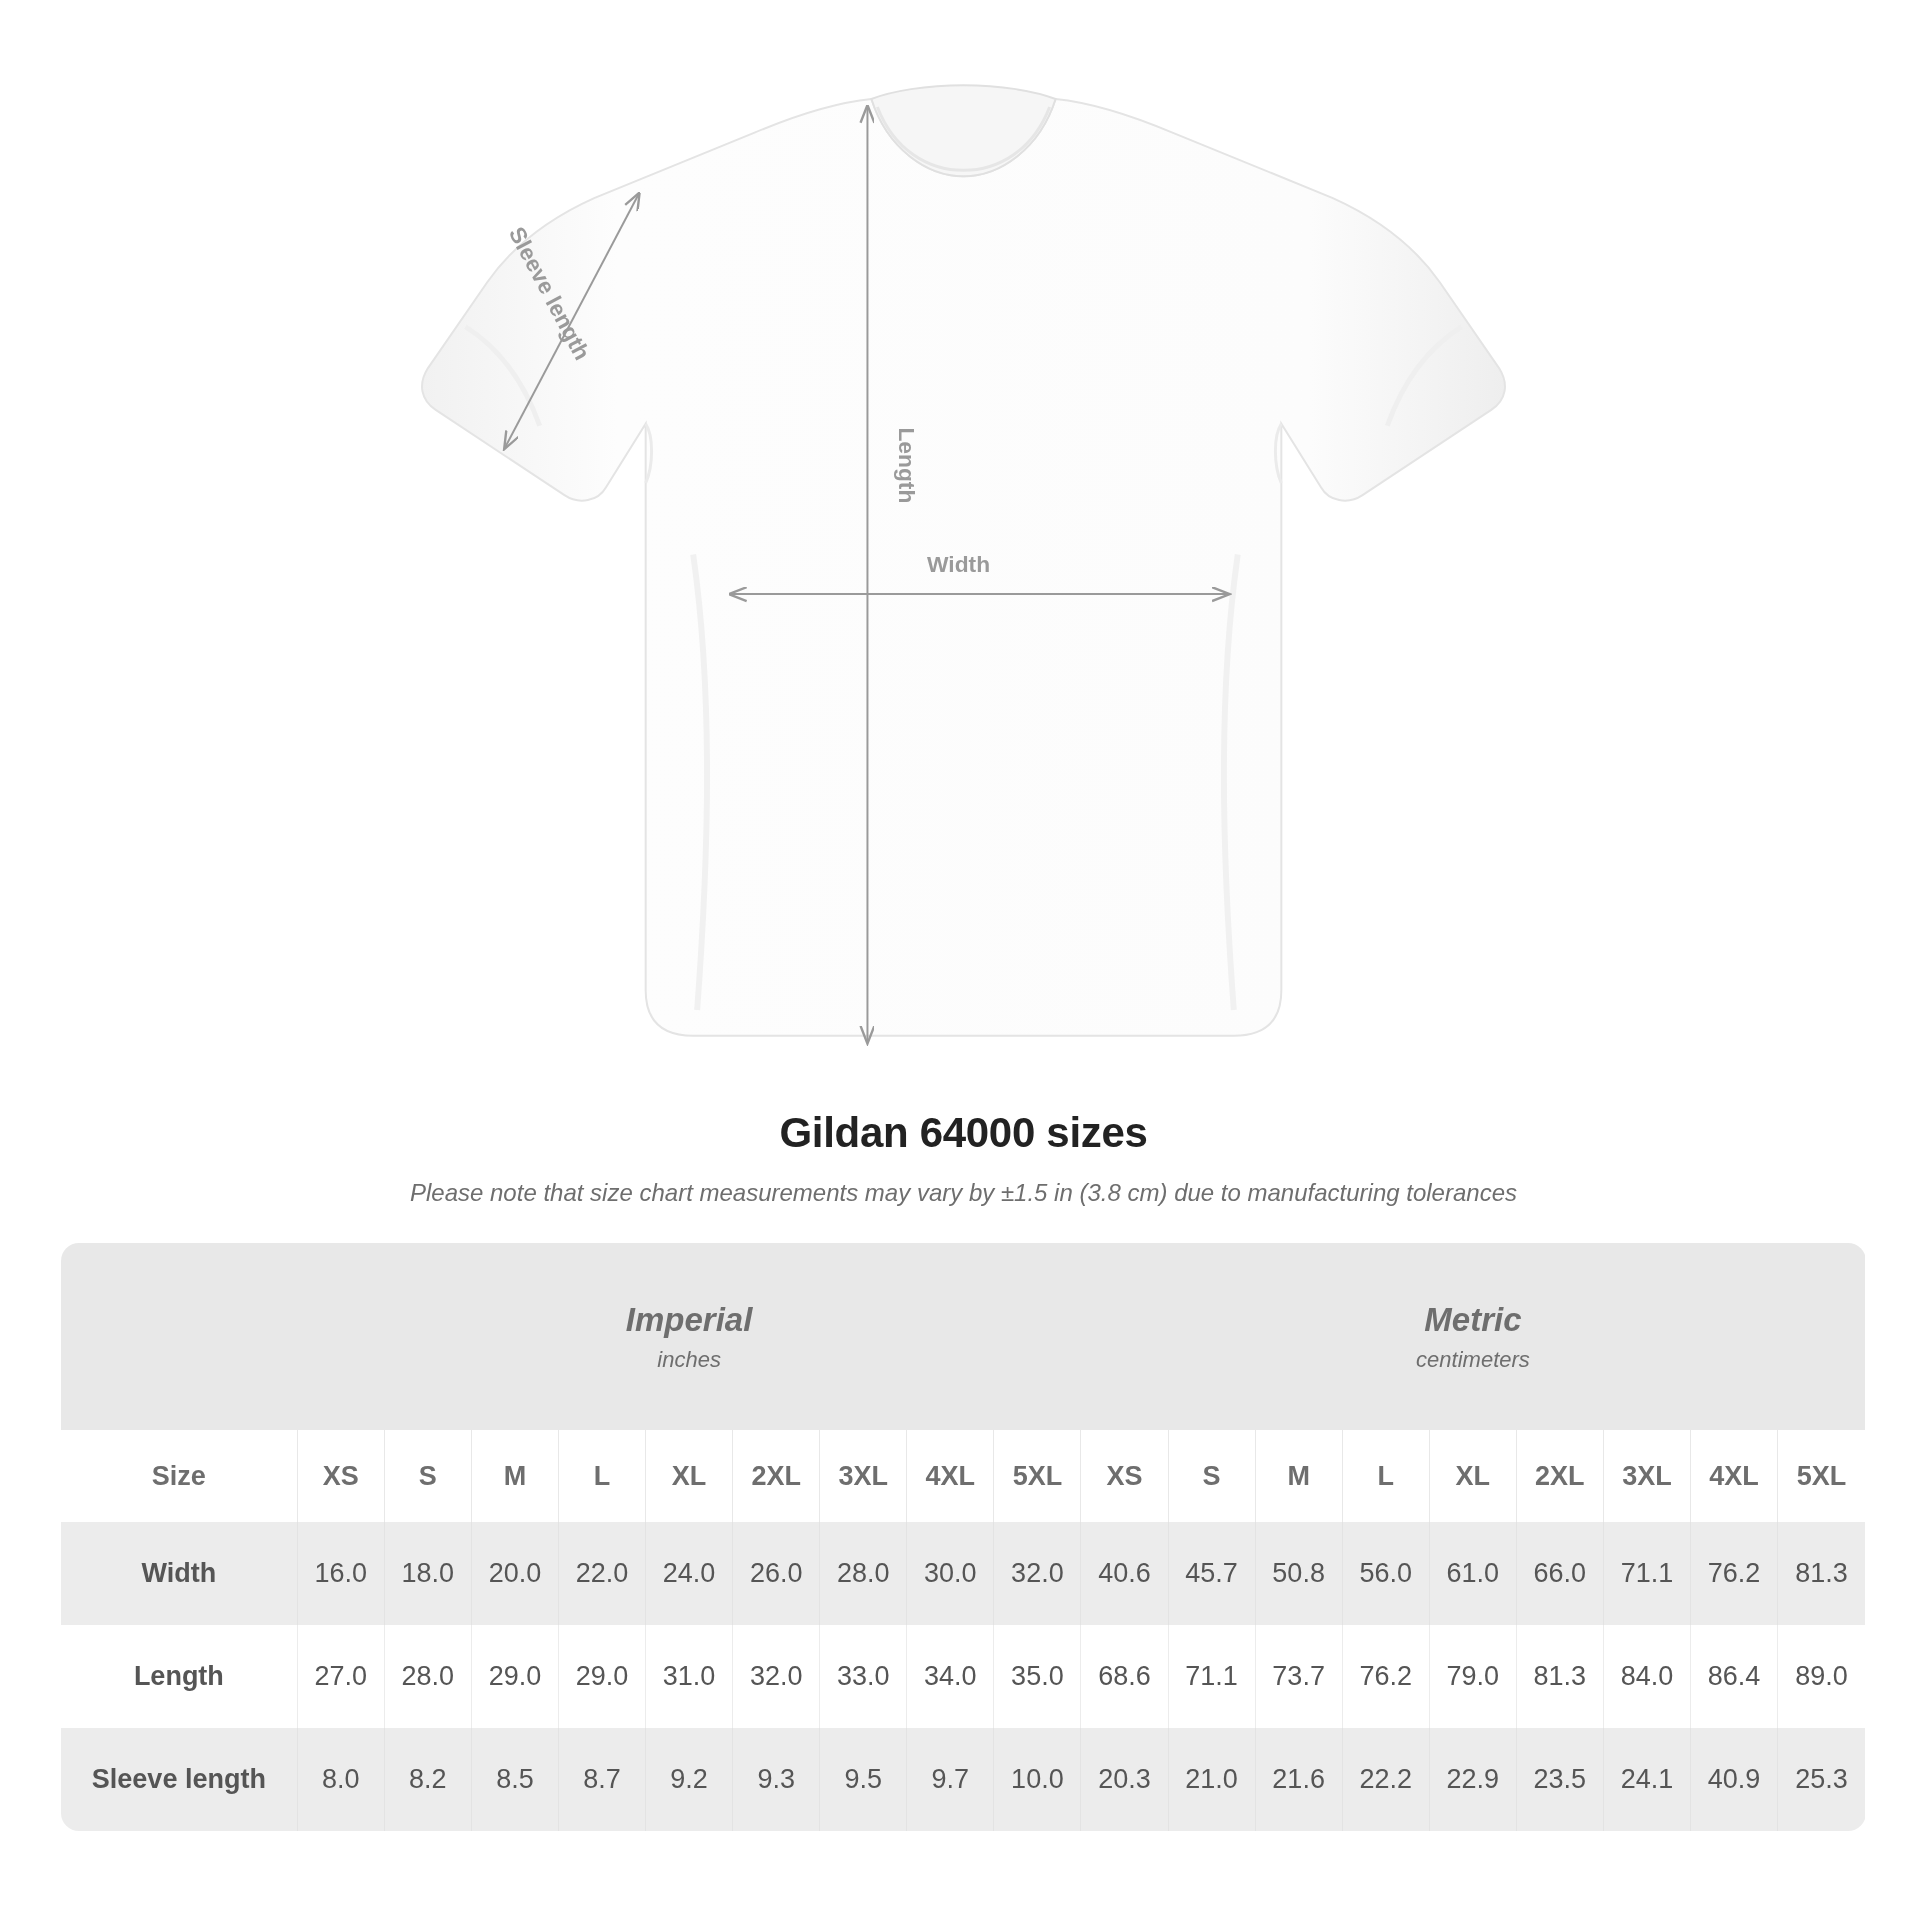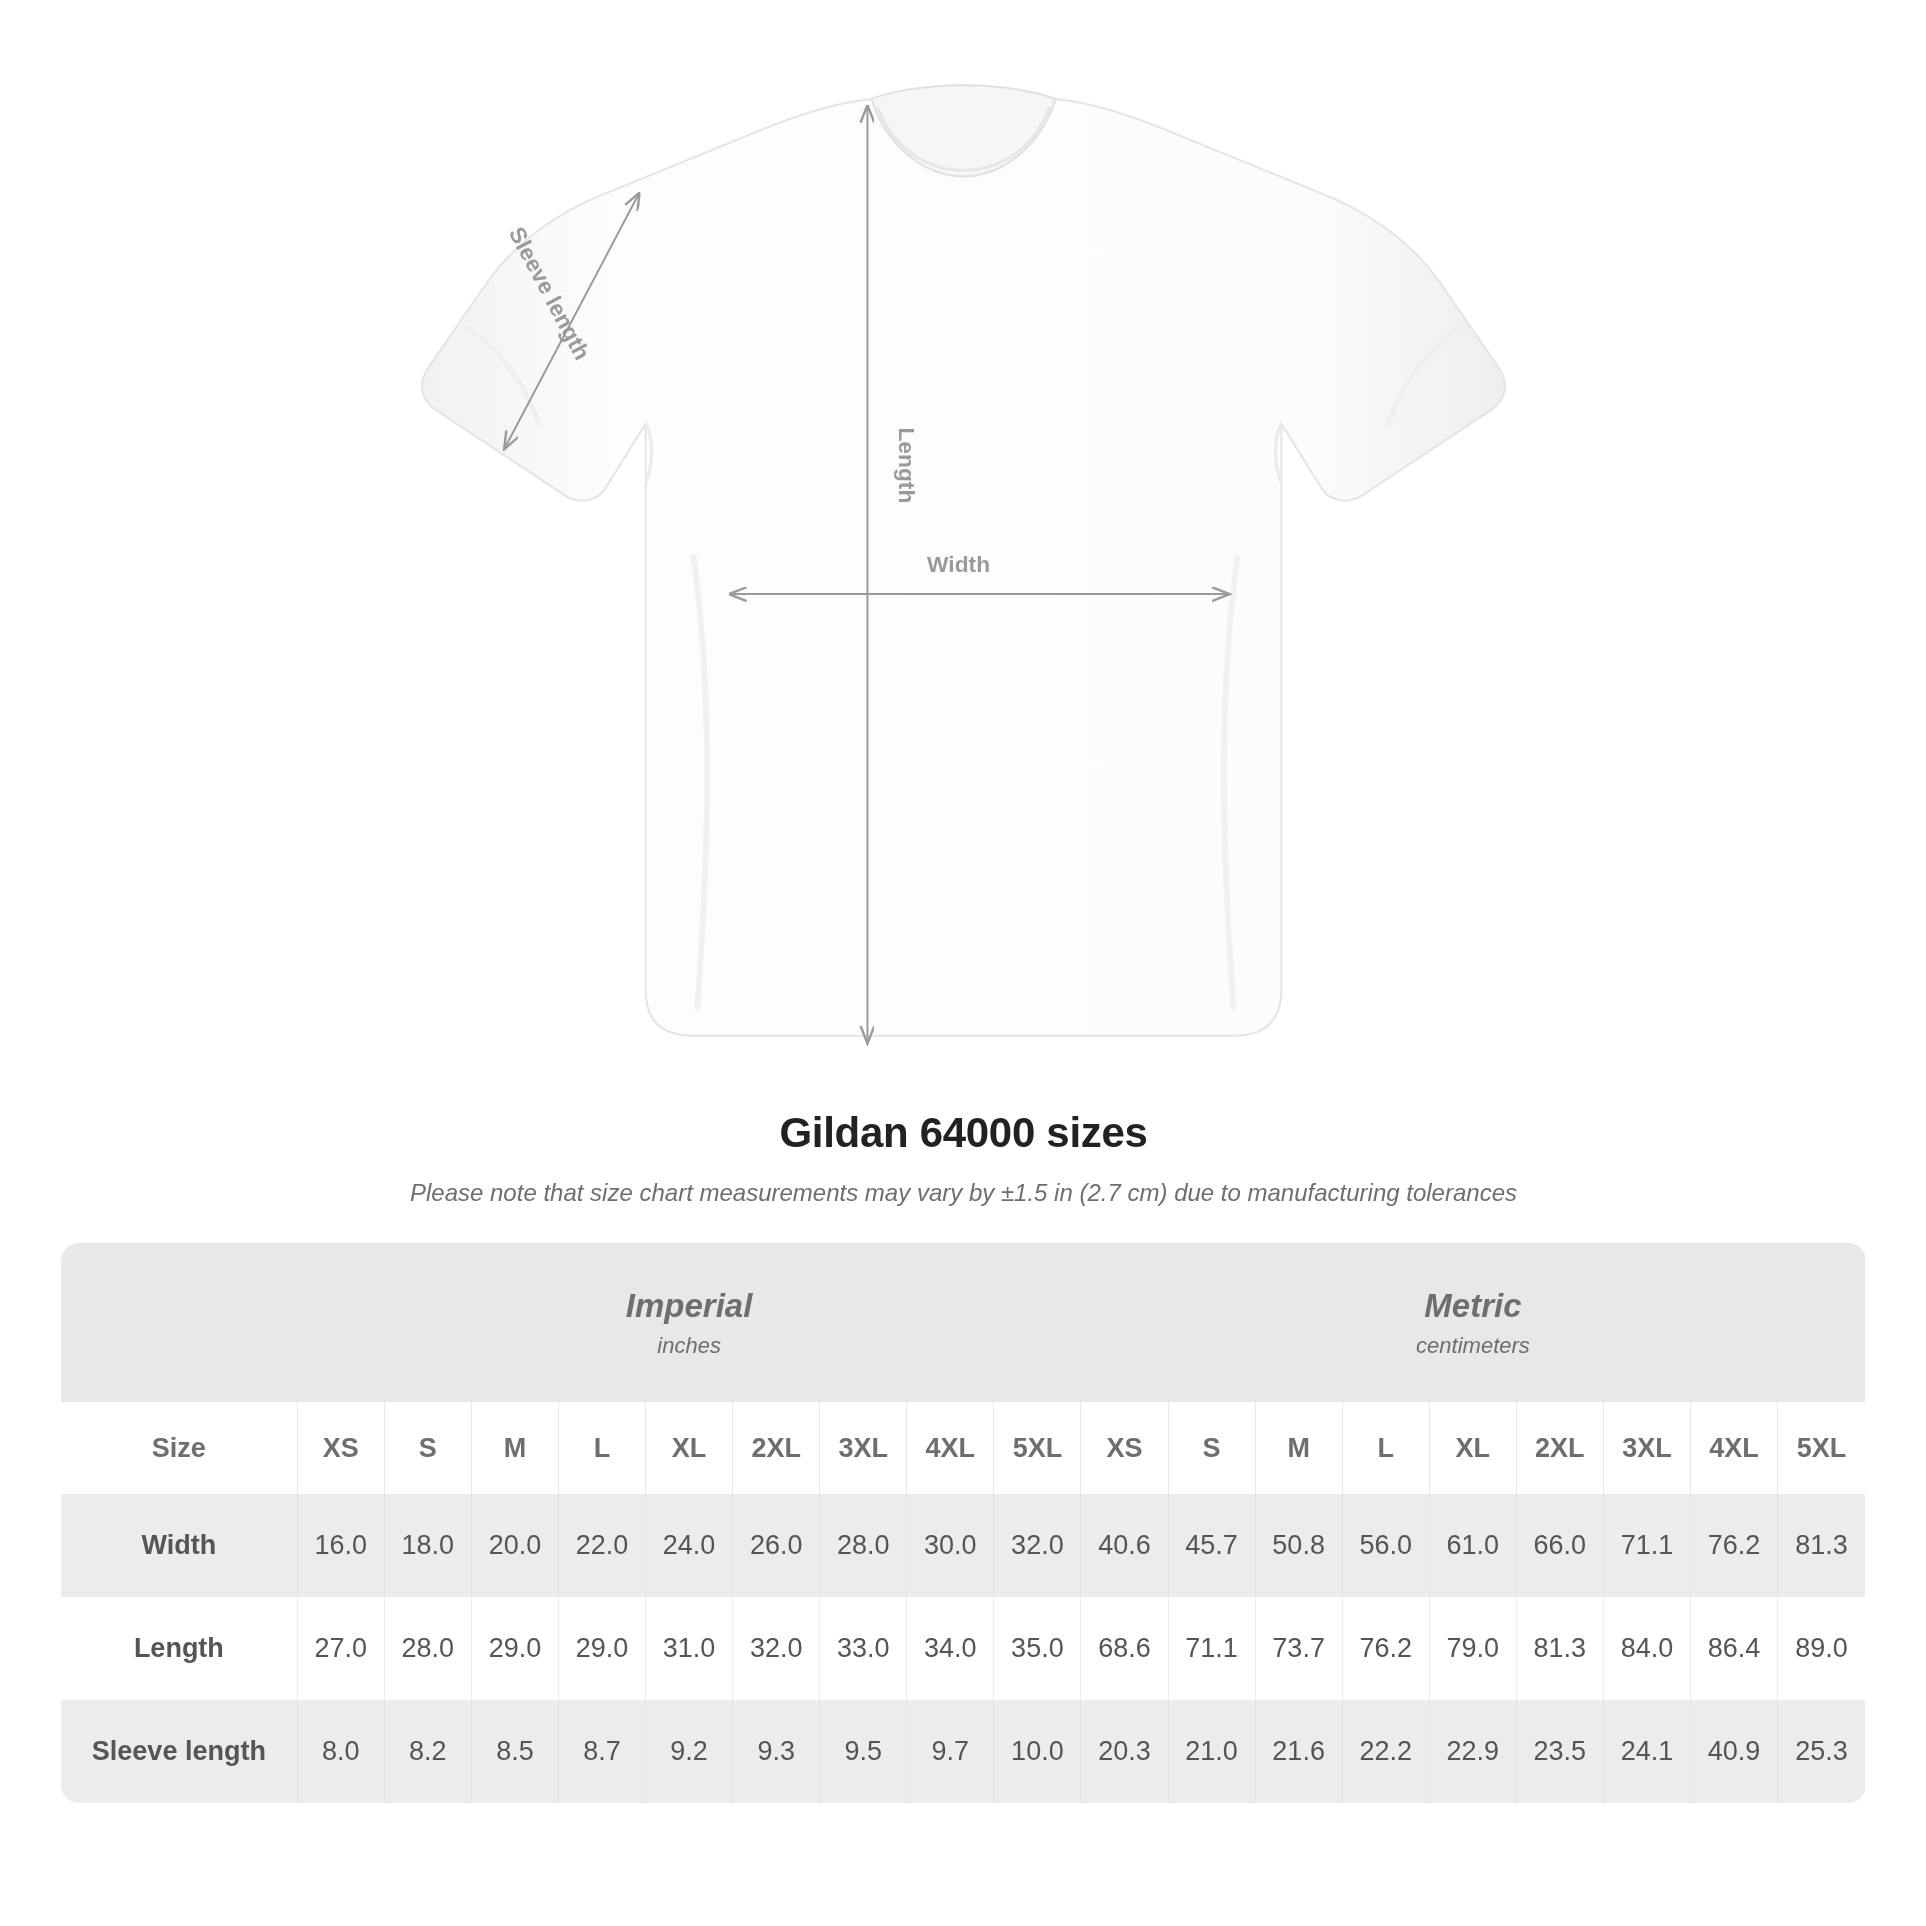--- a/index.html
+++ b/index.html
@@ -62,21 +62,21 @@
     width: 1804px;
     table-layout: fixed;
   }
   table.size-table td, table.size-table th {
     padding: 0;
     margin: 0;
   }
 
   .unit-head {
     background: #e8e8e8;
-    height: 159px;
+    height: 187px;
     text-align: center;
     vertical-align: middle;
   }
   .unit-head .unit-name {
     font-size: 33px;
     font-weight: bold;
     font-style: italic;
     color: #6e6e6e;
   }
   .unit-head .unit-sub {
@@ -206,21 +206,21 @@
 
       <g>
         <line x1="645" y1="196" x2="510" y2="452" stroke="#9a9a9a" stroke-width="2" marker-start="url(#arrowStart)" marker-end="url(#arrowEnd)"></line>
         <text class="dim-label" transform="translate(548,300) rotate(62)" text-anchor="middle">Sleeve length</text>
       </g>
     </svg>
   </div>
 
   <div class="title-block">
     <div class="chart-title">Gildan 64000 sizes</div>
-    <div class="chart-note">Please note that size chart measurements may vary by ±1.5 in (2.7 cm) due to manufacturing tolerances</div>
+    <div class="chart-note">Please note that size chart measurements may vary by ±1.5 in (3.8 cm) due to manufacturing tolerances</div>
   </div>
 
   <div class="table-wrap">
     <table class="size-table">
       <colgroup>
         <col style="width:236px">
         <col span="18" style="width:87px">
       </colgroup>
       <tbody>
         <tr>

